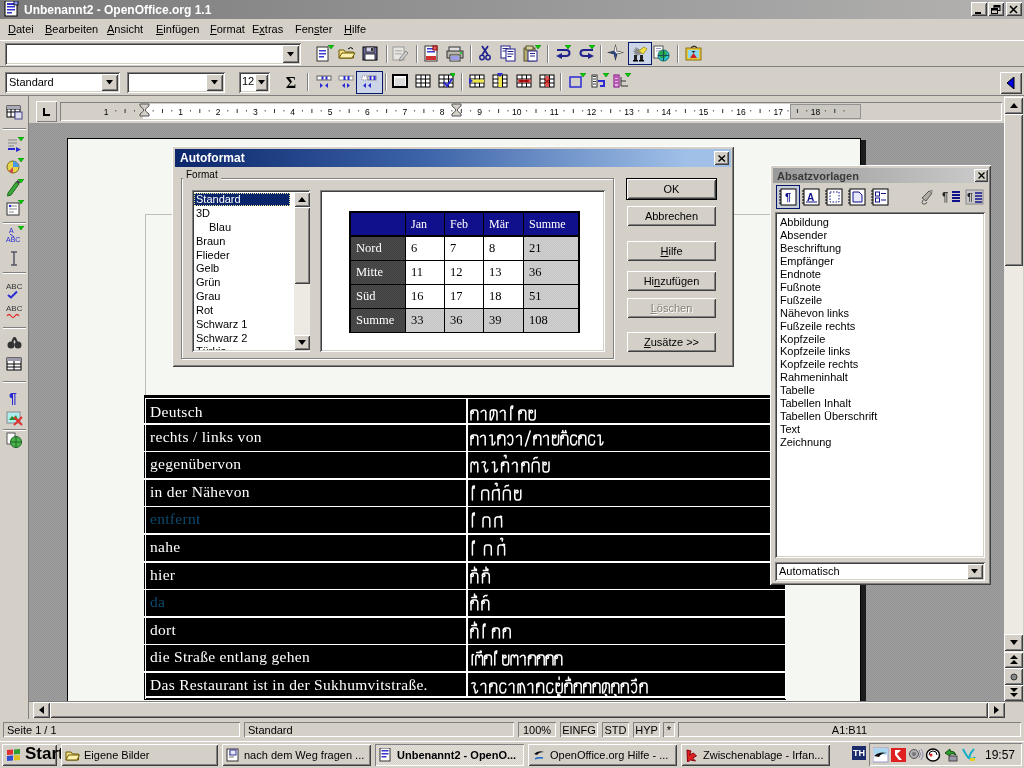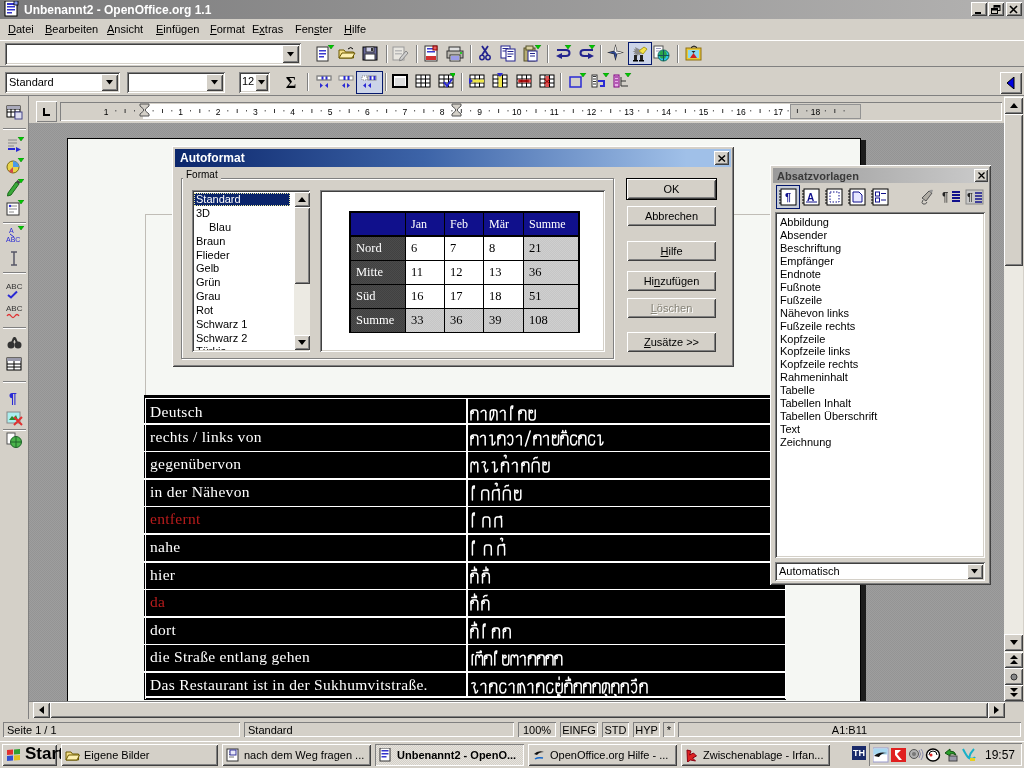--- a/index.html
+++ b/index.html
@@ -468,24 +468,24 @@
 <div class="ab" style="left:144px;top:616.2px;width:642px;height:1.5px;background:#fff"></div>
 <div class="ab" style="left:144px;top:643.8px;width:642px;height:1.5px;background:#fff"></div>
 <div class="ab" style="left:144px;top:671.4px;width:642px;height:1.5px;background:#fff"></div>
 <div class="ab" style="left:466px;top:398px;width:1.5px;height:299px;background:#fff"></div>
 <div class="ab" style="left:145.2px;top:399px;width:1px;height:300px;background:#fff"></div>
 <div class="ab" style="left:784.6px;top:399px;width:1px;height:300px;background:#fff"></div>
 <div class="ab ser" style="left:150px;top:402.5px;width:300px;height:20px;color:#fff;font-size:15.5px;letter-spacing:0.3px;white-space:nowrap">Deutsch</div>
 <div class="ab ser" style="left:150px;top:427.5px;width:300px;height:20px;color:#fff;font-size:15.5px;letter-spacing:0.3px;white-space:nowrap">rechts / links von</div>
 <div class="ab ser" style="left:150px;top:455.1px;width:300px;height:20px;color:#fff;font-size:15.5px;letter-spacing:0.3px;white-space:nowrap">gegenübervon</div>
 <div class="ab ser" style="left:150px;top:482.7px;width:300px;height:20px;color:#fff;font-size:15.5px;letter-spacing:0.3px;white-space:nowrap">in der Nähevon</div>
-<div class="ab ser" style="left:150px;top:510.3px;width:300px;height:20px;color:#b91c1c;font-size:15.5px;letter-spacing:0.3px;white-space:nowrap">entfernt</div>
+<div class="ab ser" style="left:150px;top:510.3px;width:300px;height:20px;color:#0c4a6e;font-size:15.5px;letter-spacing:0.3px;white-space:nowrap">entfernt</div>
 <div class="ab ser" style="left:150px;top:537.9px;width:300px;height:20px;color:#fff;font-size:15.5px;letter-spacing:0.3px;white-space:nowrap">nahe</div>
 <div class="ab ser" style="left:150px;top:565.5px;width:300px;height:20px;color:#fff;font-size:15.5px;letter-spacing:0.3px;white-space:nowrap">hier</div>
-<div class="ab ser" style="left:150px;top:593.1px;width:300px;height:20px;color:#b91c1c;font-size:15.5px;letter-spacing:0.3px;white-space:nowrap">da</div>
+<div class="ab ser" style="left:150px;top:593.1px;width:300px;height:20px;color:#0c4a6e;font-size:15.5px;letter-spacing:0.3px;white-space:nowrap">da</div>
 <div class="ab ser" style="left:150px;top:620.7px;width:300px;height:20px;color:#fff;font-size:15.5px;letter-spacing:0.3px;white-space:nowrap">dort</div>
 <div class="ab ser" style="left:150px;top:648.3px;width:300px;height:20px;color:#fff;font-size:15.5px;letter-spacing:0.3px;white-space:nowrap">die Straße entlang gehen</div>
 <div class="ab ser" style="left:150px;top:675.9px;width:300px;height:20px;color:#fff;font-size:15.5px;letter-spacing:0.3px;white-space:nowrap">Das Restaurant ist in der Sukhumvitstraße.</div>
 <svg class="ab" style="left:470px;top:401.5px" width="70" height="24" viewBox="0 -5 70 24">
     <path d="M1.0,13 V6 Q1.0,3 3.2,3 H5.6 Q7.8,3 7.8,6 V13" fill="none" stroke="#fff" stroke-width="1.5" stroke-linecap="round" stroke-linejoin="round"></path>
     <path d="M0.8,5.2 a1.3,1.3 0 1 1 2.6,0 a1.3,1.3 0 1 1 -2.6,0" fill="none" stroke="#fff" stroke-width="1.5" stroke-linecap="round" stroke-linejoin="round"></path>
     <path d="M11.0,5 Q12.8,2.6 14.8,3.4 Q15.8,4 15.8,5.5" fill="none" stroke="#fff" stroke-width="1.5" stroke-linecap="round" stroke-linejoin="round"></path>
     <path d="M15.8,5.5 V13" fill="none" stroke="#fff" stroke-width="1.5" stroke-linecap="round" stroke-linejoin="round"></path>
     <path d="M20.2,13 V6 Q20.2,3 22.4,3 H24.8 Q27.0,3 27.0,6 V13" fill="none" stroke="#fff" stroke-width="1.5" stroke-linecap="round" stroke-linejoin="round"></path>
     <path d="M23.6,3 L23.6,8 M23.6,8 L21.4,13" fill="none" stroke="#fff" stroke-width="1.5" stroke-linecap="round" stroke-linejoin="round"></path>

